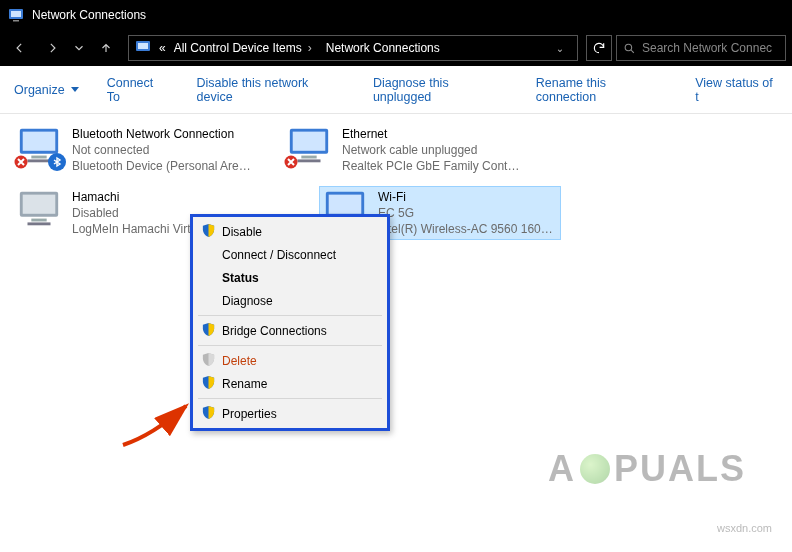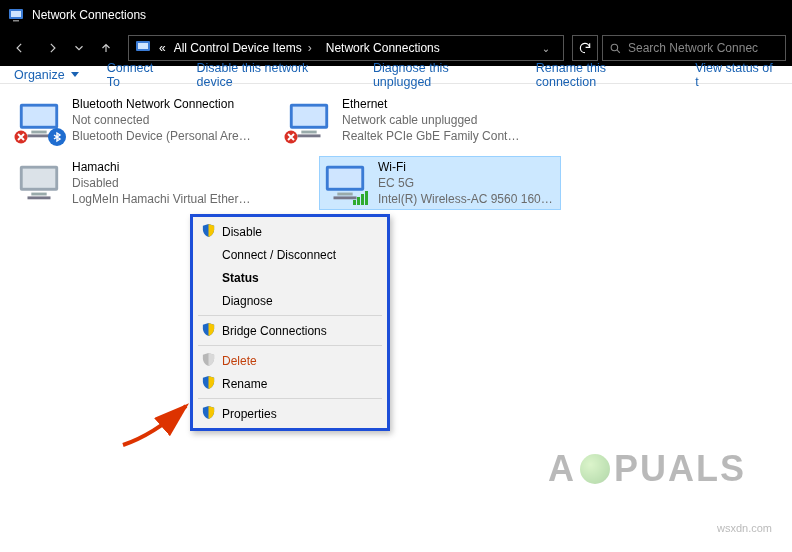--- a/index.html
+++ b/index.html
@@ -12,31 +12,31 @@
 
   
   .nav-bar { height: 36px; background: #000; color: #fff; display: flex; align-items: center; padding: 0 6px; gap: 4px; }
   .nav-btn { width: 28px; height: 28px; display: flex; align-items: center; justify-content: center; cursor: default; opacity: .8; }
   .nav-btn svg { width: 14px; height: 14px; stroke: #fff; fill: none; }
   .addr { flex: 1; display: flex; align-items: center; height: 26px; border: 1px solid #555; background: #000; padding: 0 6px; gap: 8px; margin: 0 4px; }
   .addr .crumb { color: #fff; font-size: 12px; }
   .addr .crumb.caret::after { content: "›"; margin: 0 6px; color: #bbb; }
   .addr .chev-end { margin-left: auto; color: #bbb; width: 22px; text-align: center; font-size: 10px; }
   .refresh { width: 26px; height: 26px; border: 1px solid #555; display: flex; align-items: center; justify-content: center; }
-  .search { width: 184px; height: 26px; border: 1px solid #555; display: flex; align-items: center; gap: 6px; padding: 8px 6px; color: #888; font-size: 12px; }
+  .search { width: 170px; height: 26px; border: 1px solid #555; display: flex; align-items: center; gap: 6px; padding: 8px 6px; color: #888; font-size: 12px; }
   .search svg { width: 13px; height: 13px; stroke: #888; fill: none; }
 
   
-  .cmd-bar { height: 18px; border-bottom: 1px solid #e6e6e6; display: flex; align-items: center; gap: 28px; padding: 0 14px; color: #1a62b3; font-size: 12.5px; background: #fff; }
+  .cmd-bar { height: 48px; border-bottom: 1px solid #e6e6e6; display: flex; align-items: center; gap: 28px; padding: 0 14px; color: #1a62b3; font-size: 12.5px; background: #fff; }
   .cmd { cursor: default; display: flex; align-items: center; gap: 4px; }
   .cmd.organize::after { content: ""; border-left: 4px solid transparent; border-right: 4px solid transparent; border-top: 5px solid #1a62b3; margin-left: 2px; }
 
   
   .content { position: relative; padding: 10px 14px; display: flex; flex-wrap: wrap; gap: 10px 30px; align-content: flex-start; height: calc(100% - 100px); }
-  .adapter { display: flex; gap: 10px; width: 240px; padding: 2px; align-items: flex-end; }
+  .adapter { display: flex; gap: 10px; width: 240px; padding: 2px; }
   .adapter.selected { background: #cce8ff; outline: 1px solid #99d1ff; margin-left: 36px; }
   .adapter .ic { width: 48px; height: 44px; position: relative; }
   .adapter .txt { line-height: 1.35; }
   .adapter .name { color: #000; }
   .adapter .status { color: #6b6b6b; }
   .adapter .dev { color: #6b6b6b; white-space: nowrap; overflow: hidden; text-overflow: ellipsis; max-width: 180px; }
 
   .monitor svg { width: 46px; height: 40px; }
   .overlay-x { position: absolute; left: -2px; bottom: -2px; }
   .overlay-x svg { width: 14px; height: 14px; }

